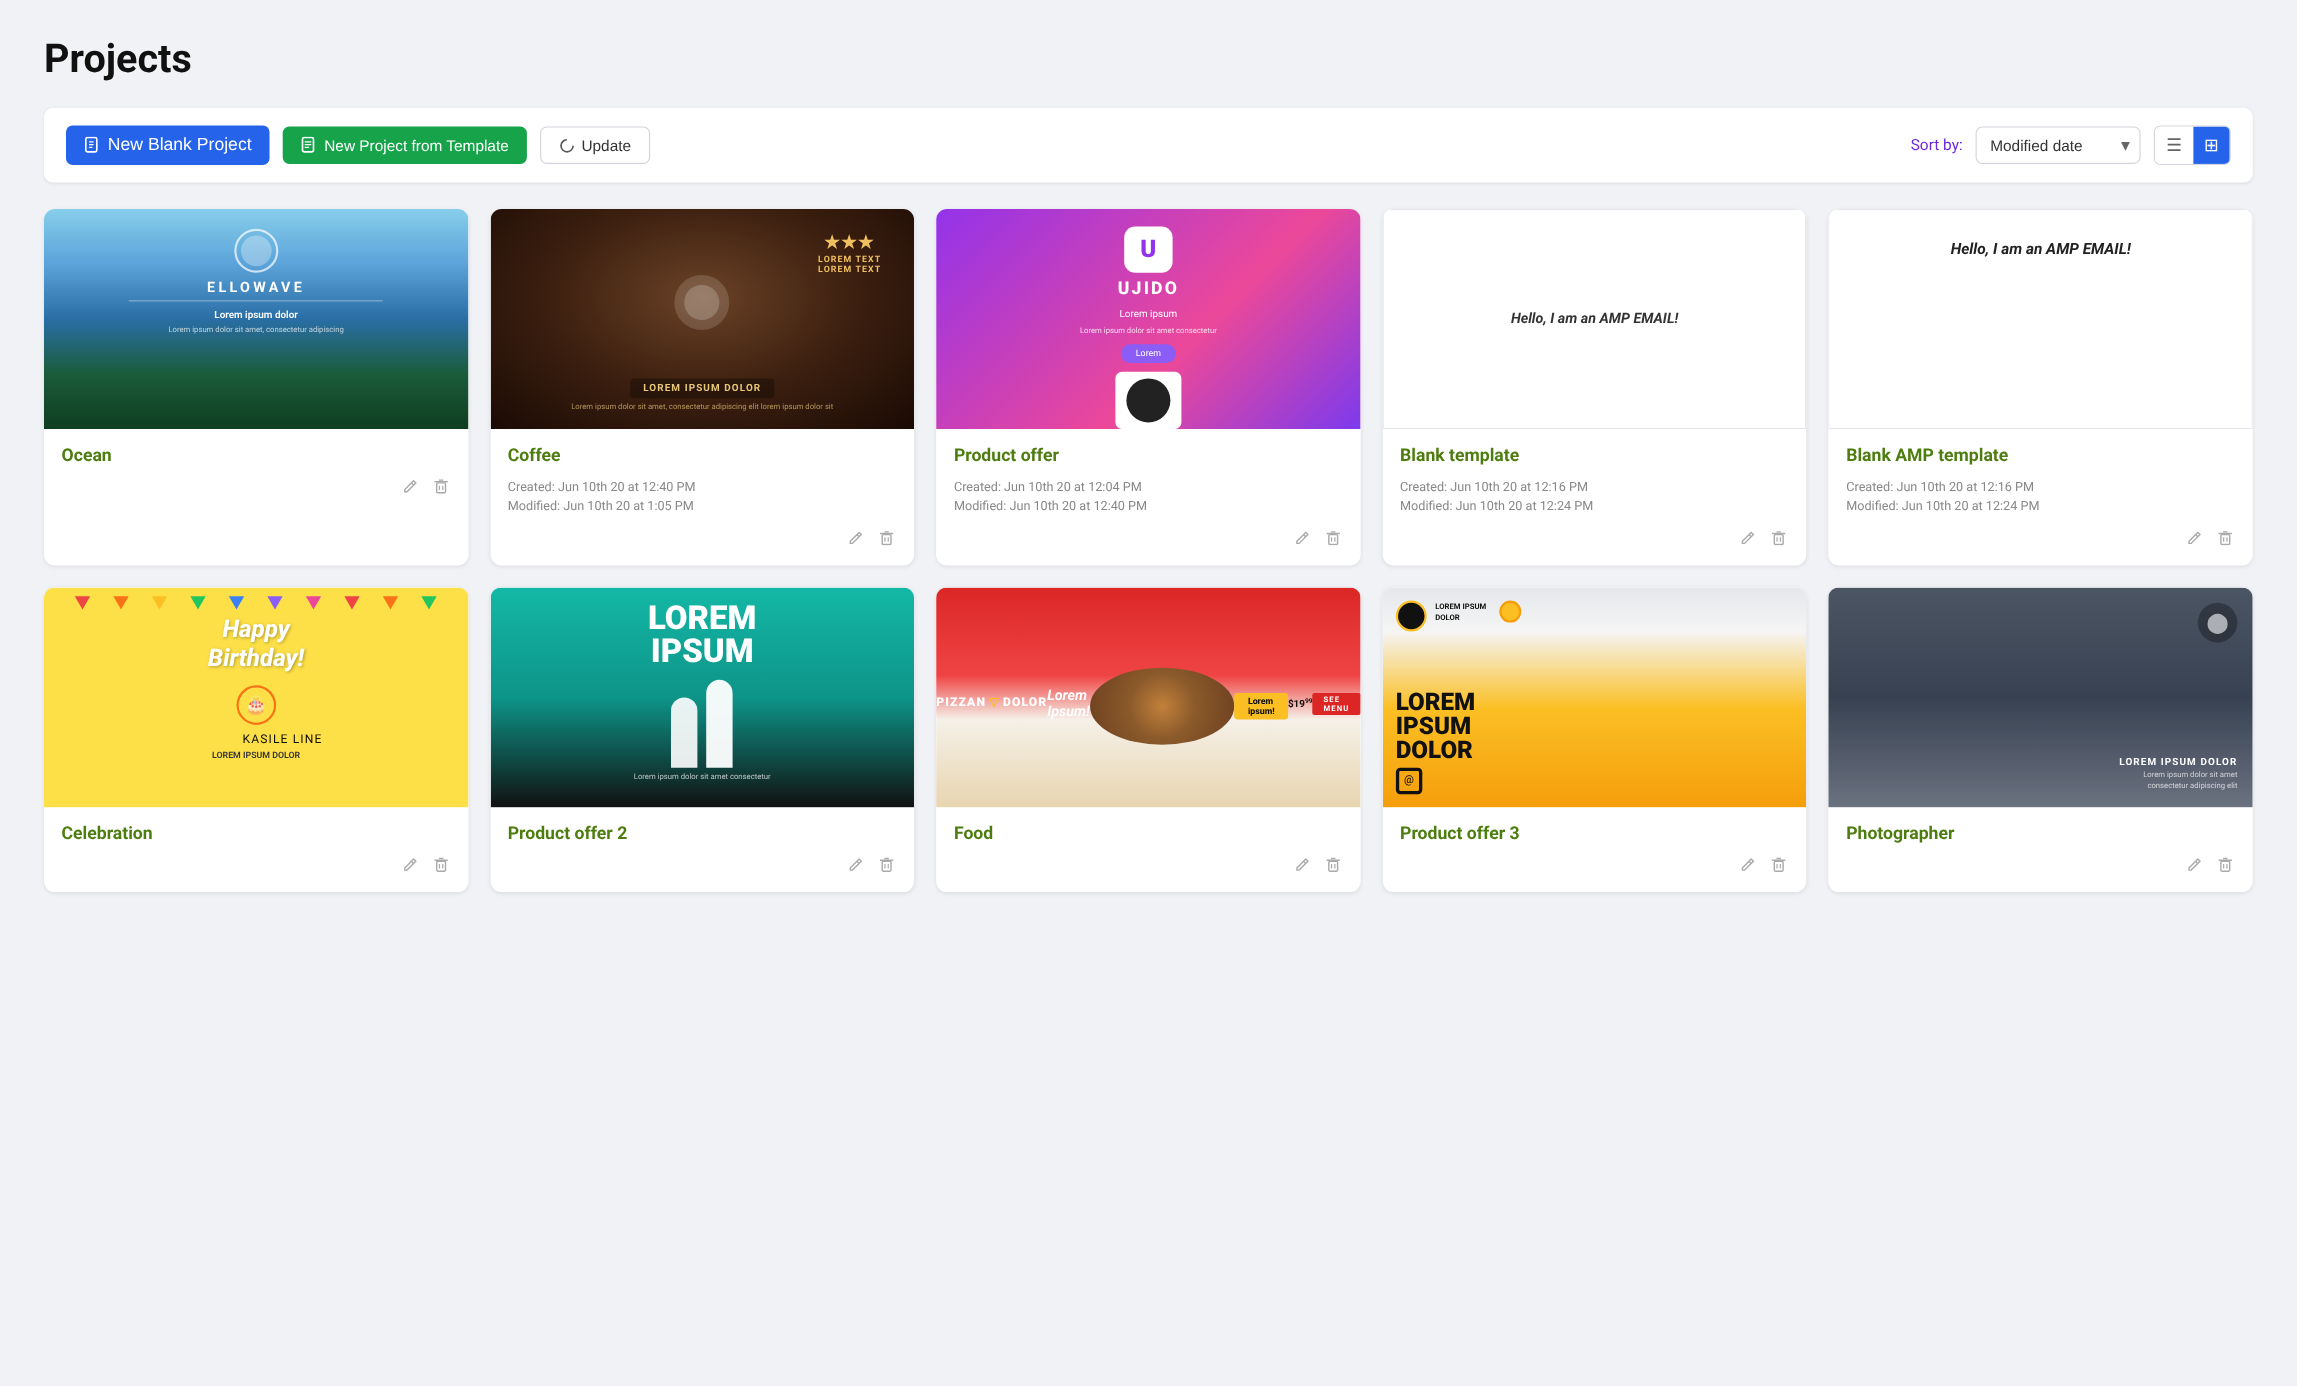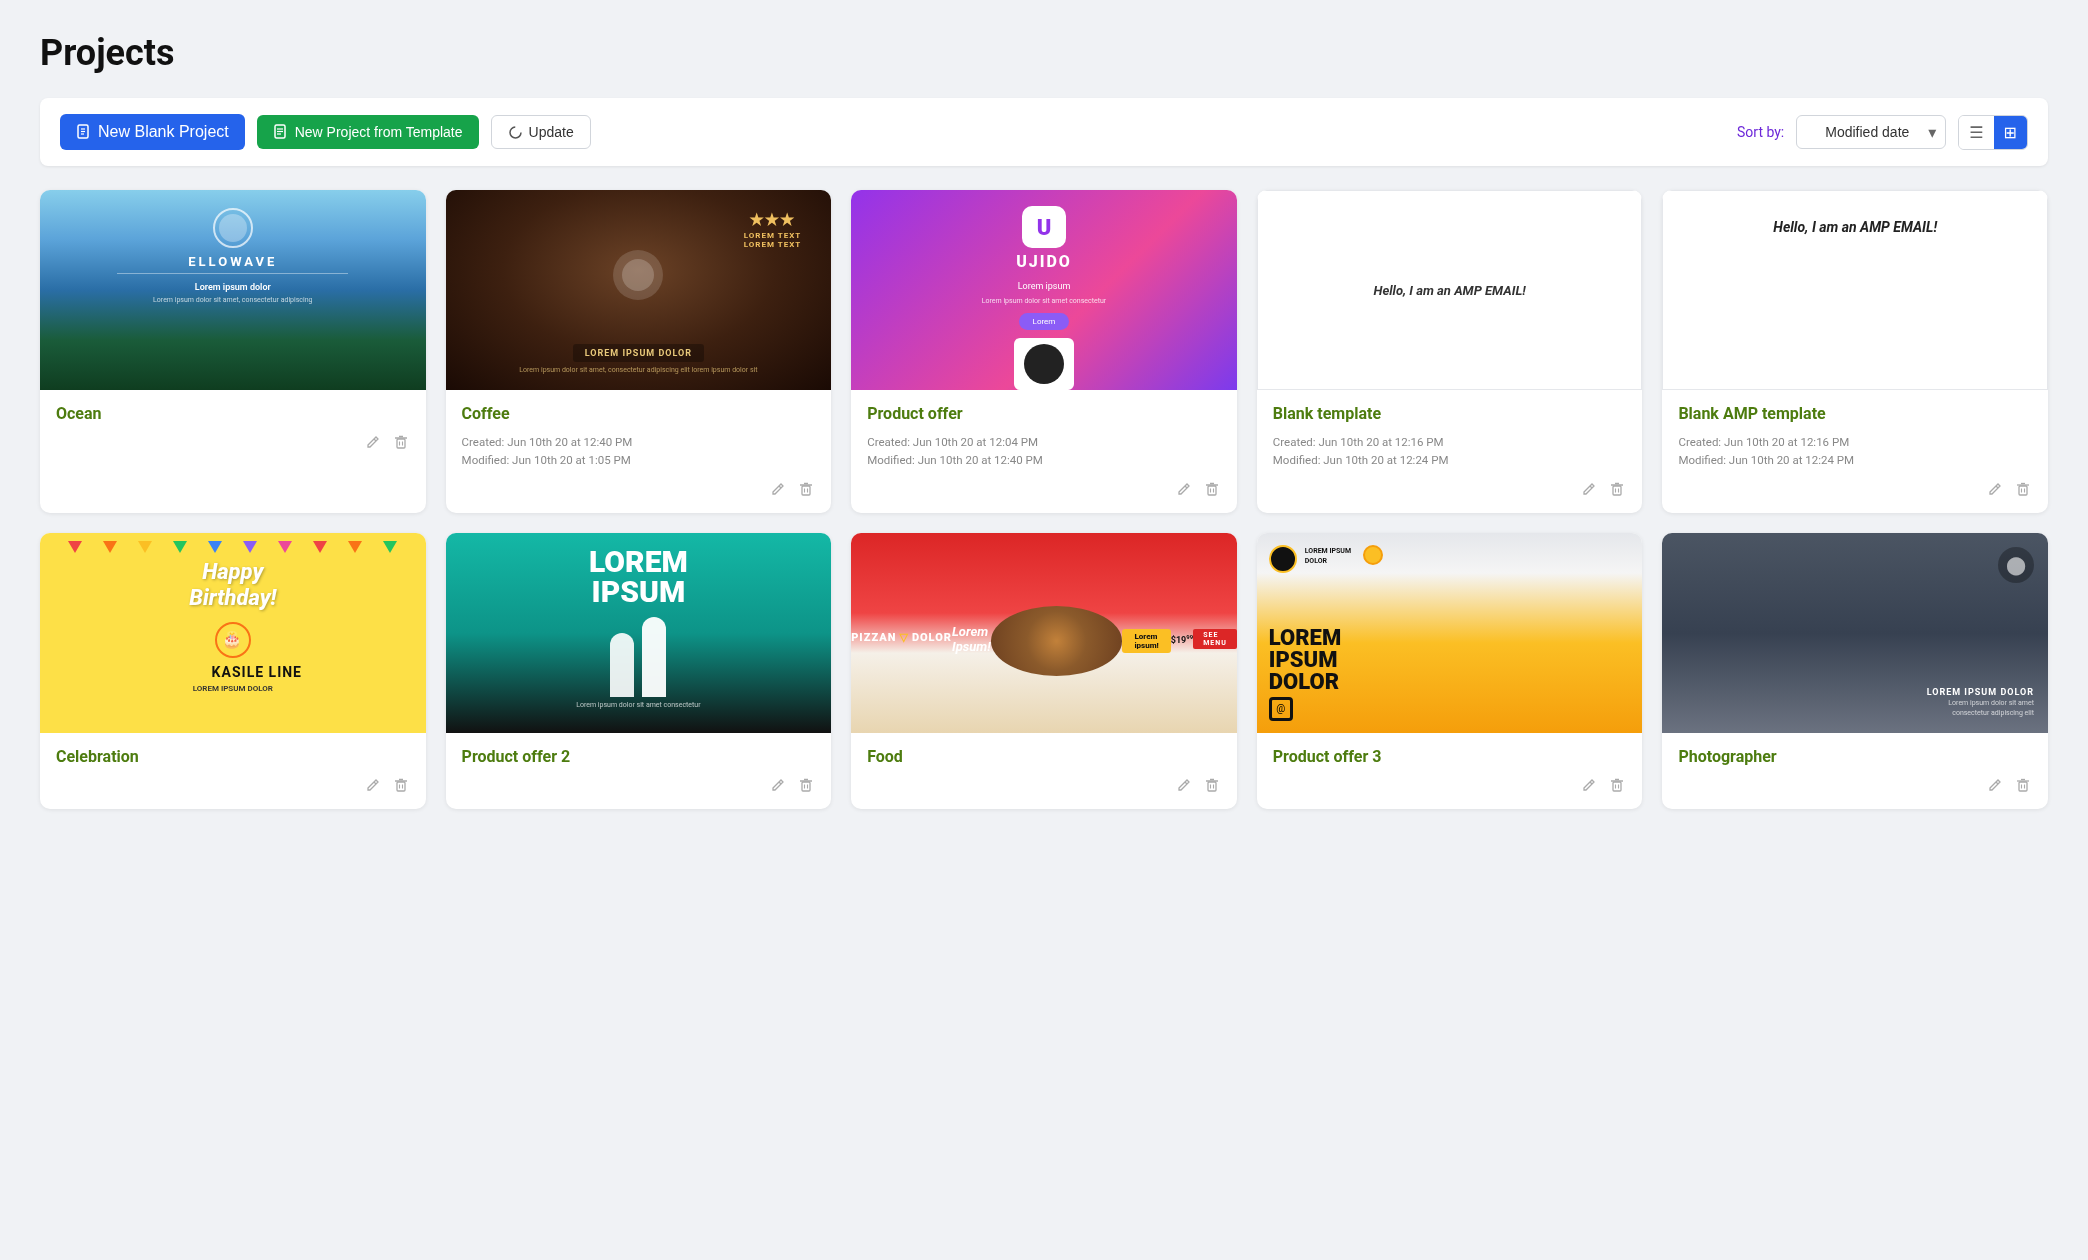--- a/index.html
+++ b/index.html
@@ -70,21 +70,21 @@
       align-items: center;
       gap: 12px;
     }
     .sort-label {
       font-size: 14px;
       color: #6d28d9;
     }
     .sort-select {
       border: 1.5px solid #d1d5db;
       border-radius: 6px;
-      padding: 8px 32px 8px 28px;
+      padding: 8px 32px 8px 12px;
       font-size: 14px;
       color: #333;
       background: #fff;
       appearance: none;
       cursor: pointer;
       min-width: 150px;
     }
     .sort-wrapper {
       position: relative;
     }
@@ -368,21 +368,21 @@
             <div style="width:0;height:0;border-left:7px solid transparent;border-right:7px solid transparent;border-top:12px solid #8b5cf6;"></div>
             <div style="width:0;height:0;border-left:7px solid transparent;border-right:7px solid transparent;border-top:12px solid #ec4899;"></div>
             <div style="width:0;height:0;border-left:7px solid transparent;border-right:7px solid transparent;border-top:12px solid #ef4444;"></div>
             <div style="width:0;height:0;border-left:7px solid transparent;border-right:7px solid transparent;border-top:12px solid #f97316;"></div>
             <div style="width:0;height:0;border-left:7px solid transparent;border-right:7px solid transparent;border-top:12px solid #22c55e;"></div>
           </div>
           <div style="color:#fff;font-style:italic;font-weight:800;font-size:22px;text-shadow:1px 1px 3px rgba(0,0,0,0.3);text-align:center;line-height:1.2;">Happy<br>Birthday!</div>
           <div style="margin-top:10px;width:36px;height:36px;border-radius:50%;border:2px solid #f97316;display:flex;align-items:center;justify-content:center;">
             <span style="font-size:16px;">🎂</span>
           </div>
-          <div style="color:#111;font-size:14px;font-weight:700;margin-top:6px;letter-spacing:1px;margin-left:48px;">KASILE LINE</div>
+          <div style="color:#111;font-size:11px;font-weight:400;margin-top:6px;letter-spacing:1px;margin-left:48px;">KASILE LINE</div>
           <div style="color:#333;font-size:8px;font-weight:600;margin-top:4px;">LOREM IPSUM DOLOR</div>
         </div>
       </div>
       <div class="card-body">
         <div class="card-title">Celebration</div>
         <div class="card-actions">
           <button title="Edit"><svg width="14" height="14" viewBox="0 0 14 14" fill="none">
               <path d="M2 10L10 2L12 4L4 12L2 12L2 10Z" stroke="#aaa" stroke-width="1.3" fill="none"></path>
               <line x1="8" y1="4" x2="10" y2="6" stroke="#aaa" stroke-width="1.3"></line>
             </svg></button>

